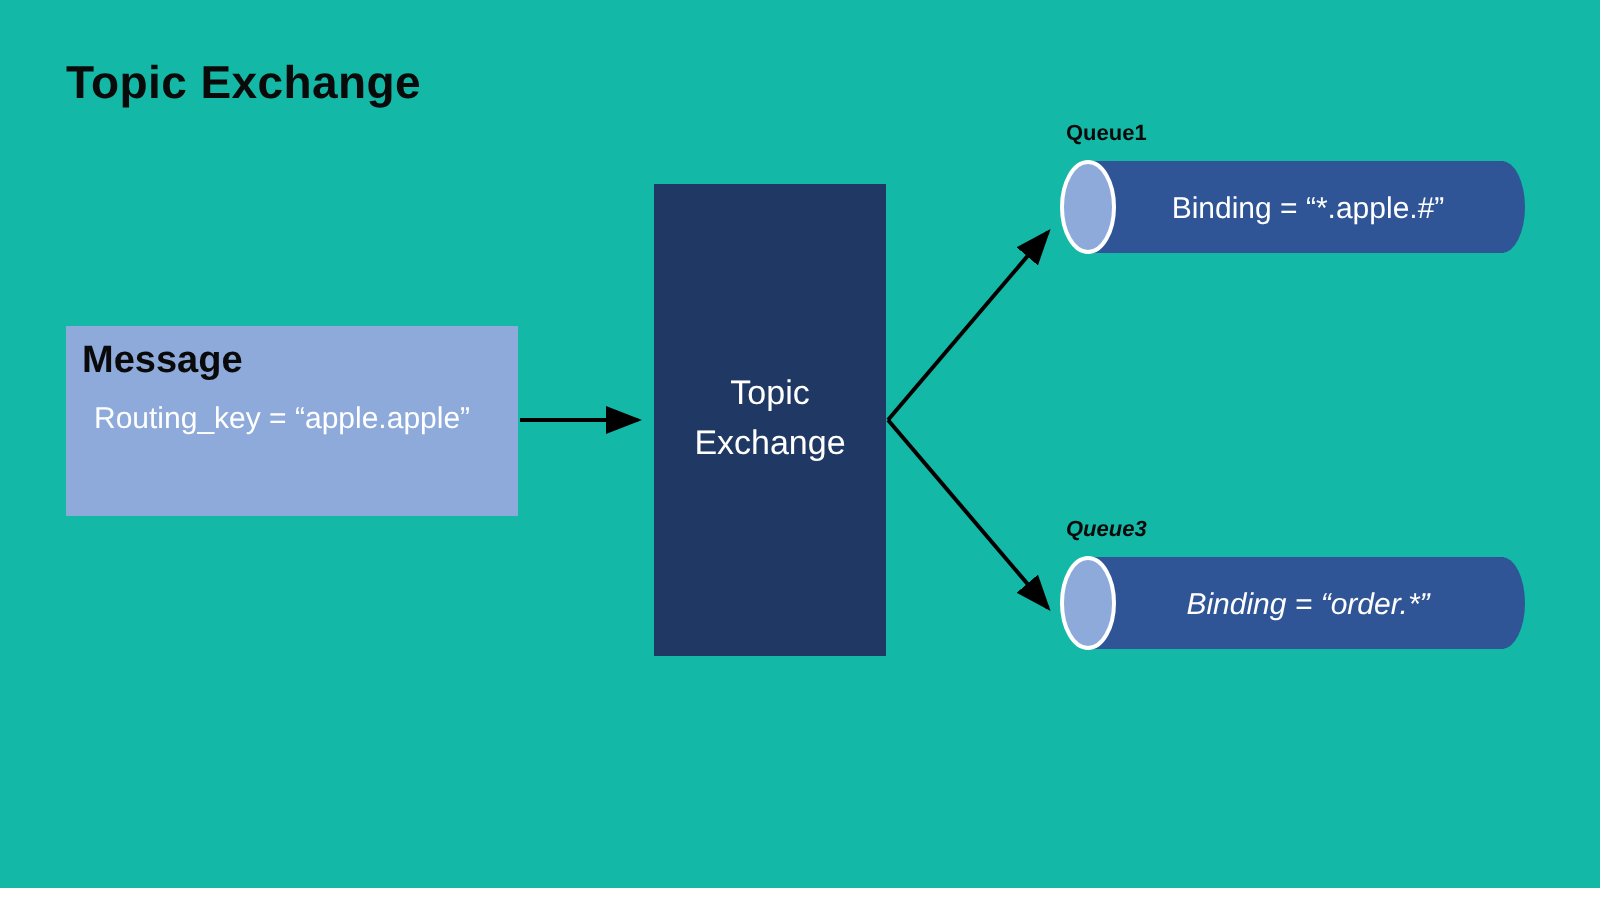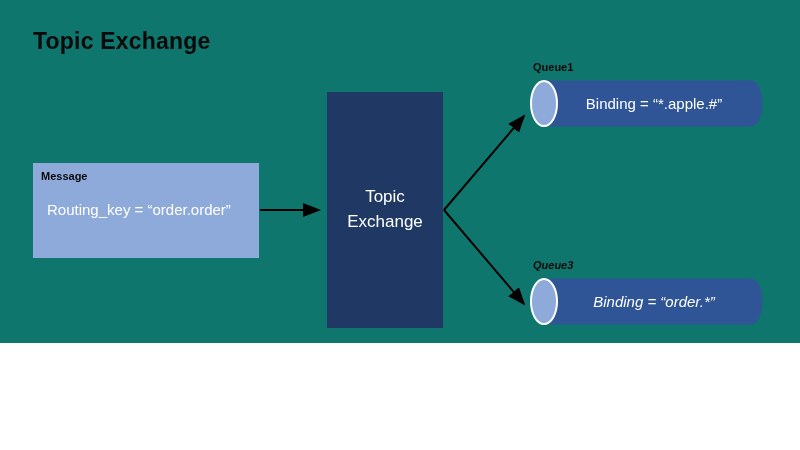--- a/index.html
+++ b/index.html
@@ -1,21 +1,21 @@
 <!DOCTYPE html>
 <html><head>
 <meta charset="utf-8">
 <style>
   * { margin: 0; padding: 0; box-sizing: border-box; }
   html, body { background: #ffffff; }
   .canvas {
     position: relative;
     width: 800px;
-    height: 343px;
-    background: #0f766e;
+    height: 444px;
+    background: #14b8a6;
     font-family: "Liberation Sans", sans-serif;
     overflow: hidden;
   }
   .page-title {
     position: absolute;
     left: 33px;
     top: 28px;
     font-size: 23px;
     font-weight: bold;
     color: #0a0a0a;
@@ -32,21 +32,21 @@
     left: 33px;
     top: 163px;
     width: 226px;
     height: 95px;
     background: #8EAADB;
   }
   .message-label {
     position: absolute;
     left: 8px;
     top: 7px;
-    font-size: 11px;
+    font-size: 19px;
     font-weight: bold;
     color: #0a0a0a;
   }
   .message-routing {
     position: absolute;
     left: 14px;
     top: 38px;
     font-size: 15px;
     color: #ffffff;
     white-space: nowrap;
@@ -100,21 +100,21 @@
         <path d="M0,0 L9,3.5 L0,7 Z" fill="#000000"></path>
       </marker>
     </defs>
     <line x1="260" y1="210" x2="319" y2="210" stroke-width="2" marker-end="url(#ah)" stroke="#000000"></line>
     <line x1="444" y1="210" x2="524" y2="116" stroke-width="2" marker-end="url(#ah)" stroke="#000000"></line>
     <line x1="444" y1="210" x2="524" y2="304" stroke-width="2" marker-end="url(#ah)" stroke="#000000"></line>
   </svg>
 
   <div class="message-box">
     <div class="message-label">Message</div>
-    <div class="message-routing">Routing_key = “order.order”</div>
+    <div class="message-routing">Routing_key = “apple.apple”</div>
   </div>
 
   <div class="exchange-box">
     <div class="exchange-label">Topic Exchange</div>
   </div>
 
   <div class="queue-group queue-1">
     <span class="queue-name">Queue1</span>
     <svg class="queue-cylinder" width="233" height="47" viewBox="0 0 233 47">
       <rect x="14" y="0.5" width="208" height="46" fill="#2F5597"></rect>

